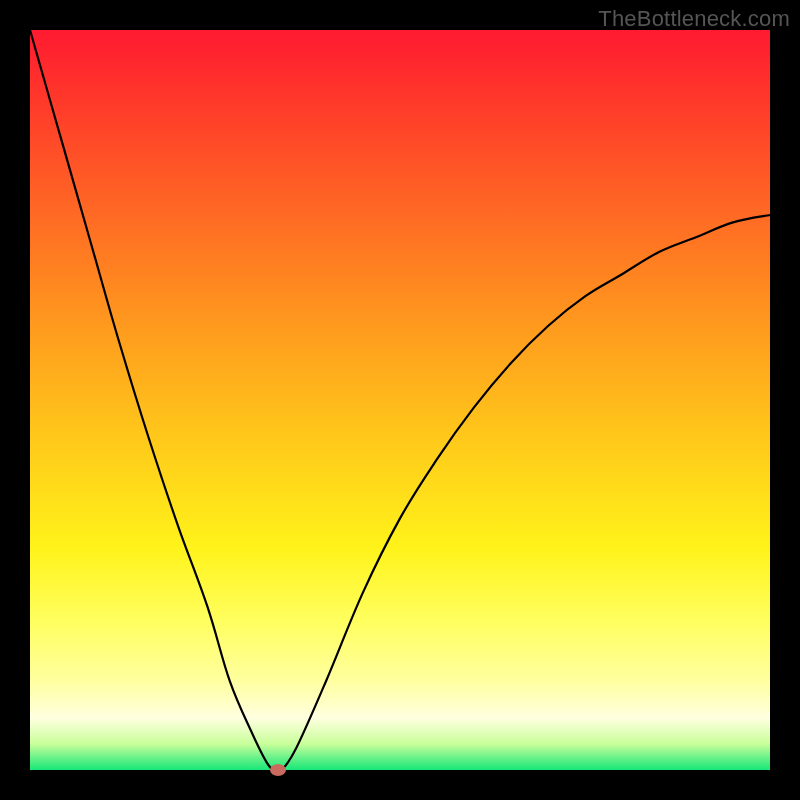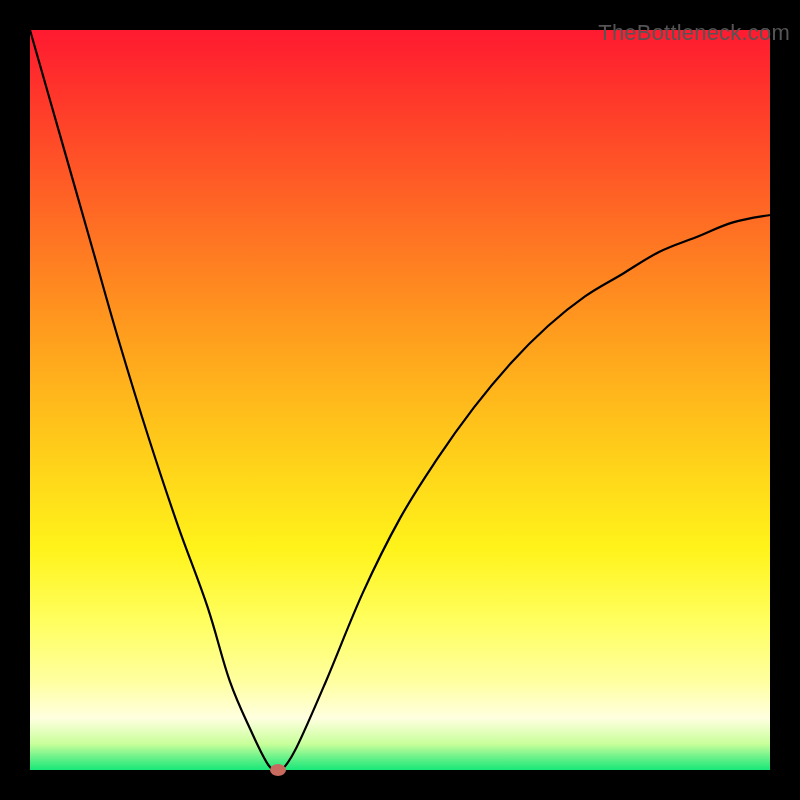--- a/index.html
+++ b/index.html
@@ -12,21 +12,21 @@
     overflow: hidden;
   }
   .frame {
     position: relative;
     width: 800px;
     height: 800px;
     background: #000;
   }
   .watermark {
     position: absolute;
-    top: 20px;
+    top: 6px;
     right: 10px;
     color: #555;
     font-size: 22px;
     font-weight: 500;
     letter-spacing: 0.2px;
     z-index: 10;
   }
   .plot-area {
     position: absolute;
     left: 30px;

